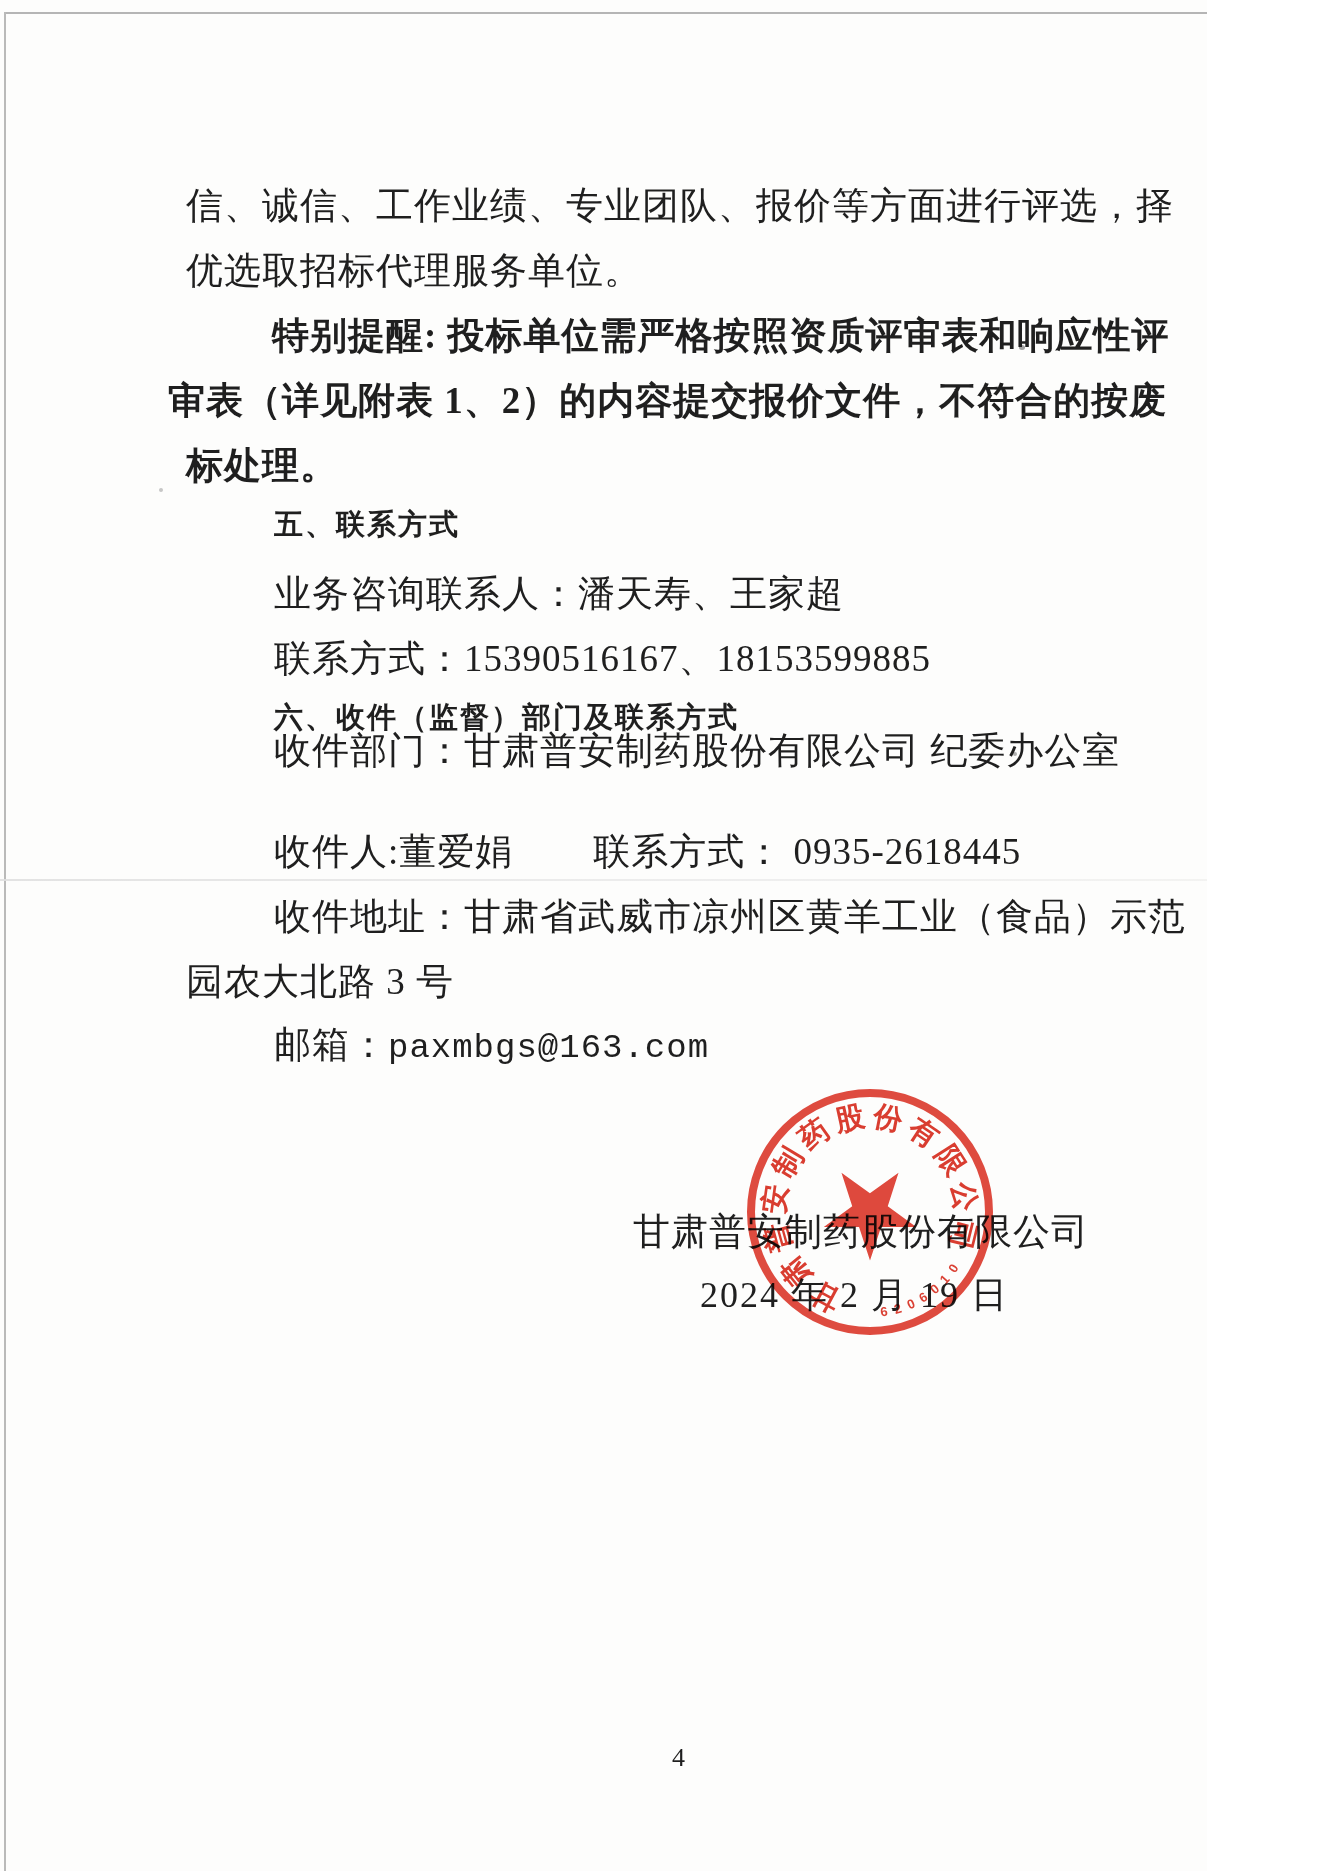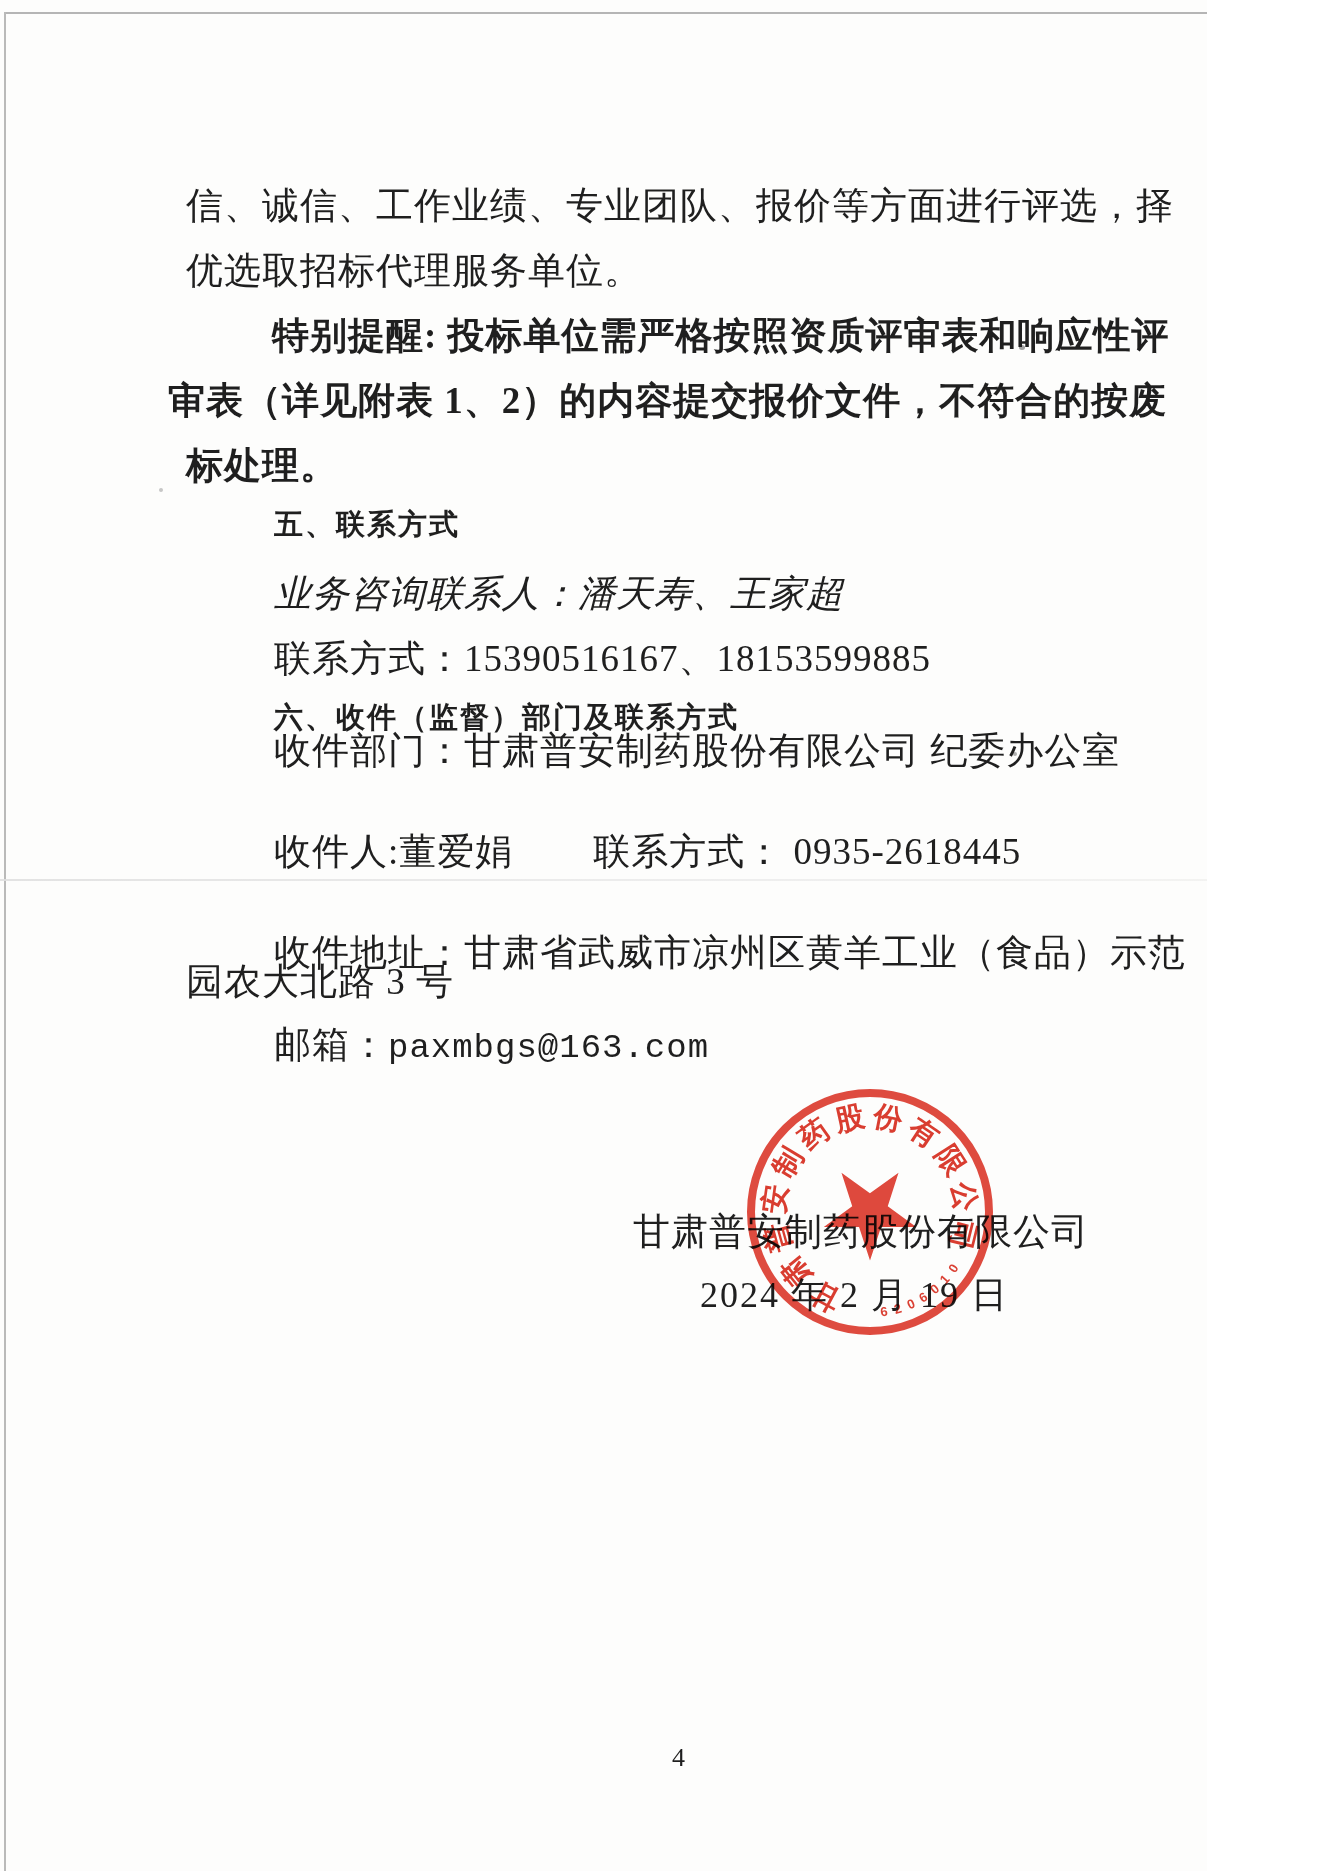--- a/index.html
+++ b/index.html
@@ -89,29 +89,29 @@
   <div class="teal teal3"></div>
 
   <div class="ln" style="left:186px;top:184px;">信、诚信、工作业绩、专业团队、报价等方面进行评选，择</div>
   <div class="ln" style="left:186px;top:249px;">优选取招标代理服务单位。</div>
 
   <div class="ln bold" style="left:272px;top:314px;">特别提醒: 投标单位需严格按照资质评审表和响应性评</div>
   <div class="ln bold" style="left:168px;top:379px;">审表（详见附表 1、2）的内容提交报价文件，不符合的按废</div>
   <div class="ln bold" style="left:186px;top:444px;">标处理。</div>
 
   <div class="ln hd" style="left:274px;top:507px;">五、联系方式</div>
-  <div class="ln" style="left:274px;top:572px;font-style:italic;">业务咨询联系人：潘天寿、王家超</div>
+  <div class="ln" style="left:274px;top:572px;">业务咨询联系人：潘天寿、王家超</div>
   <div class="ln" style="left:274px;top:637px;font-family:Liberation Serif, serif;">联系方式：15390516167、18153599885</div>
 
   <div class="ln hd" style="left:274px;top:700px;">六、收件（监督）部门及联系方式</div>
   <div class="ln" style="left:274px;top:729px;">收件部门：甘肃普安制药股份有限公司  纪委办公室</div>
   <div class="ln" style="left:274px;top:830px;">
     <span>收件人:董爱娟</span><span class="gap-left">联系方式： 0935-2618445</span>
   </div>
-  <div class="ln" style="left:274px;top:895px;margin-top:36px;">收件地址：甘肃省武威市凉州区黄羊工业（食品）示范</div>
+  <div class="ln" style="left:274px;top:895px;">收件地址：甘肃省武威市凉州区黄羊工业（食品）示范</div>
   <div class="ln" style="left:186px;top:960px;">园农大北路 3 号</div>
   <div class="ln" style="left:274px;top:1023px;">
     <span>邮箱：</span><span class="mono">paxmbgs@163.com</span>
   </div>
 
   <div class="ln sig" style="left:633px;top:1210px;">甘肃普安制药股份有限公司</div>
   <div class="ln date" style="left:700px;top:1274px;">2024 年 2 月 19 日</div>
 
   <div class="stamp">
     <div class="stamp-inner">

